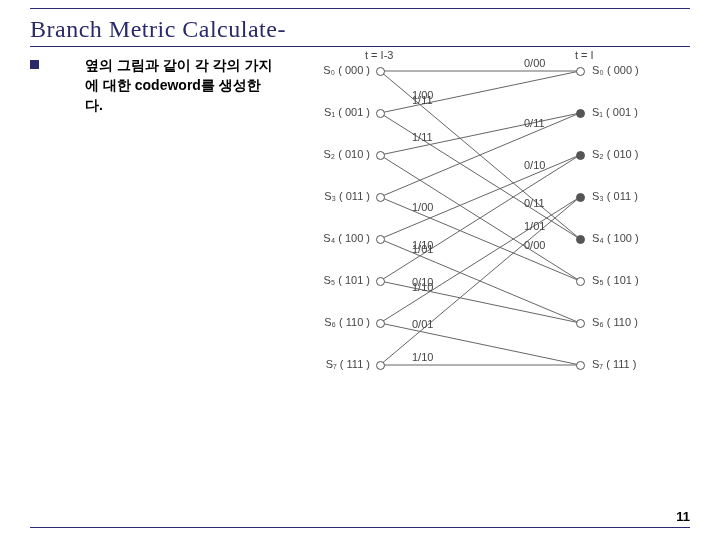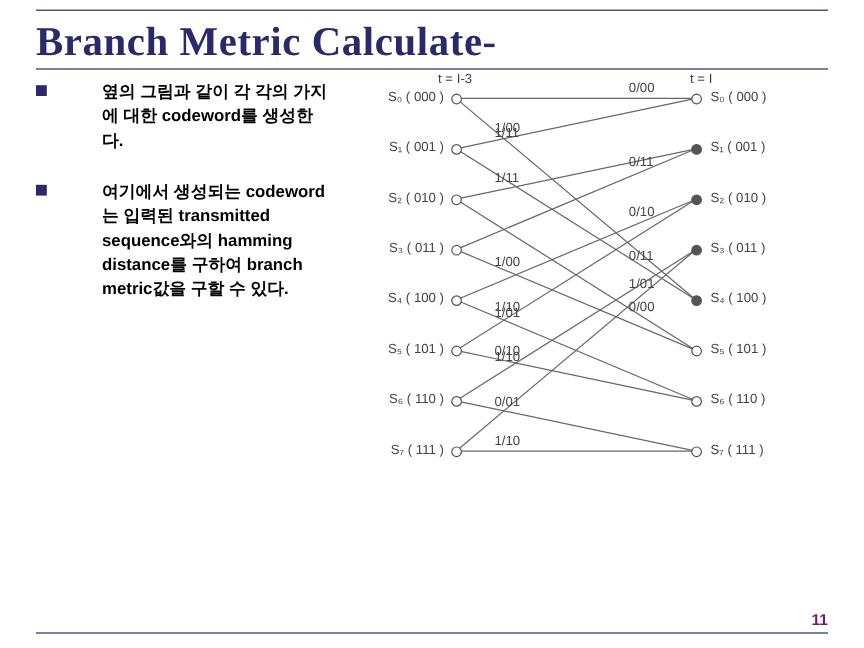--- a/index.html
+++ b/index.html
@@ -1,55 +1,51 @@
 <!DOCTYPE html>
 <html><head>
 <meta charset="utf-8">
 <style>
   * { margin:0; padding:0; box-sizing:border-box; }
   body { width:720px; height:540px; background:#fff; font-family:"Times New Roman",serif; position:relative; overflow:hidden; }
   .slide { position:relative; width:100%; height:100%; padding:12px 30px; }
   .hr-top { position:absolute; left:30px; right:30px; top:8px; height:1px; background:#2a2a6a; }
-  .title { font-size:34px; line-height:1.15; color:#2a2a6a; font-weight:700; margin-top:4px; letter-spacing:0.5px; }
+  .title { font-size:24px; line-height:1.15; color:#2a2a6a; font-weight:400; margin-top:4px; letter-spacing:0.5px; }
   .hr-under { margin-top:2px; height:1px; background:#2a2a6a; }
   .content { display:flex; margin-top:8px; }
   .left { width:255px; padding-right:10px; }
   .bullet { display:flex; margin-bottom:22px; }
   .sq { width:9px; height:9px; background:#2a2a6a; flex:none; margin-top:5px; margin-right:10px; }
   .btxt { font-family:"Malgun Gothic","Arial",sans-serif; font-size:14px; font-weight:700; color:#000000; line-height:1.45;margin-left:36px; }
   .right { flex:1; position:relative; }
   .diagram { position:relative; width:380px; height:370px; margin-left:5px; margin-top:-4px; }
   .node { position:absolute; width:9px; height:9px; border:1px solid #555; border-radius:50%; background:#fff; }
   .node.filled { background:#555; }
   .lbl { position:absolute; font-family:Arial,sans-serif; font-size:11px; color:#444; white-space:nowrap; }
   .elabel { position:absolute; font-family:Arial,sans-serif; font-size:11px; color:#444; white-space:nowrap; }
-  .pagenum { position:absolute; right:30px; bottom:16px; font-family:Arial,sans-serif; font-size:13px; font-weight:700; color:#701a75; }
+  .pagenum { position:absolute; right:30px; bottom:16px; font-family:Arial,sans-serif; font-size:13px; font-weight:700; color:#000000; }
   .hr-bottom { position:absolute; left:30px; right:30px; bottom:12px; height:1px; background:#2a2a6a; }
   svg { position:absolute; left:0; top:0; }
   svg line { stroke:#666; stroke-width:1; }
 </style>
 </head>
 <body>
 
 <div class="slide">
   <div class="hr-top"></div>
   <div class="title">
     <span>Branch Metric Calculate-</span><br>
   </div>
   <div class="hr-under"></div>
 
   <div class="content">
     <div class="left">
       <div class="bullet">
         <div class="sq"></div>
         <div class="btxt">옆의 그림과 같이 각 각의 가지에 대한 codeword를 생성한다.</div>
-      </div>
-      <div class="bullet">
-        <div class="sq"></div>
-        <div class="btxt">여기에서 생성되는 codeword는 입력된 transmitted sequence와의 hamming distance를 구하여 branch metric값을 구할 수 있다.</div>
       </div>
     </div>
 
     <div class="right">
       <div class="diagram" id="diagram">
         <div class="lbl" style="left:75px; top:-2px;">t = I-3</div>
         <div class="lbl" style="left:285px; top:-2px;">t = I</div>
         <svg id="edges-svg" width="380" height="370">
             <line x1="90" y1="20" x2="290" y2="20"></line>
             <line x1="90" y1="20" x2="290" y2="188"></line>

